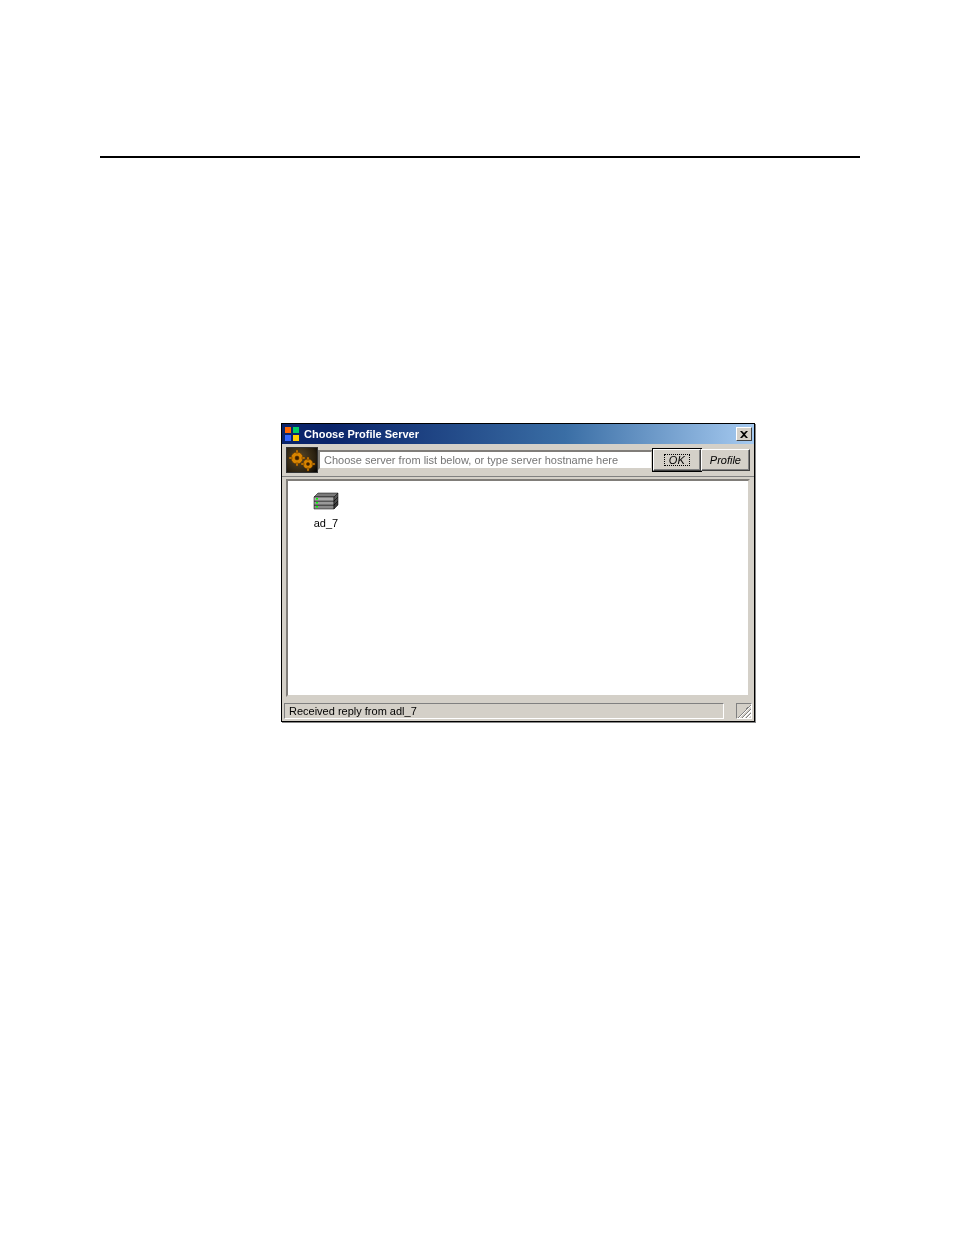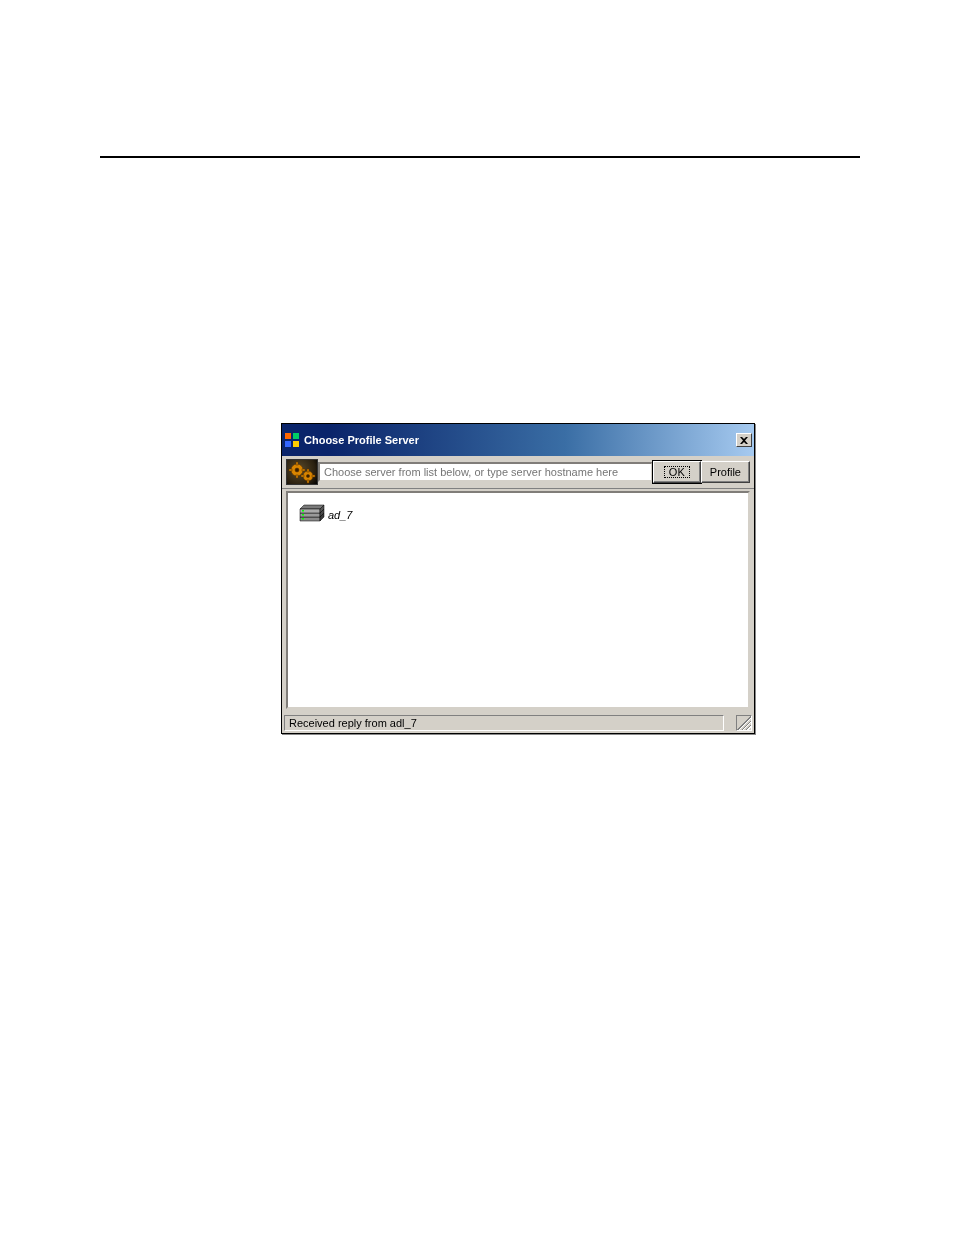--- a/index.html
+++ b/index.html
@@ -22,21 +22,21 @@
   .dialog-wrap {
     position: absolute;
     left: 281px;
     top: 423px;
     width: 474px;
     border: 1px solid #000;
     box-shadow: 1px 1px 0 #888;
     background: #d4d0c8;
   }
   .titlebar {
-    height: 32px;
+    height: 20px;
     background: linear-gradient(to right, #0a246a 0%, #0a246a 10%, #3a6ea5 60%, #a6caf0 100%);
     display: flex;
     align-items: center;
     padding: 0 2px;
     color: #fff;
     font-weight: bold;
   }
   .titlebar .app-icon {
     width: 16px;
     height: 16px;
@@ -98,45 +98,45 @@
     min-width: 48px;
     background: #d4d0c8;
     border: 1px solid #fff;
     border-right-color: #404040;
     border-bottom-color: #404040;
     font-family: inherit;
     font-size: 11px;
     padding: 0 8px;
     cursor: default;
     box-shadow: inset -1px -1px 0 #808080, inset 1px 1px 0 #d4d0c8;
+    font-style: italic;
   }
   .btn-default {
     outline: 1px solid #000;
   }
   .btn-default .inner-focus {
     outline: 1px dotted #000;
     outline-offset: -2px;
     display: inline-block;
     padding: 1px 6px;
   }
   .list-area {
     margin: 2px 4px 4px 4px;
     height: 218px;
     background: #fff;
     border: 2px inset #d4d0c8;
     padding: 8px;
     overflow: auto;
   }
   .server-item {
     display: inline-flex;
-    flex-direction: row;
+    flex-direction: column;
     align-items: center;
     width: 60px;
     cursor: default;
-    font-style: italic;
   }
   .server-icon {
     width: 32px;
     height: 24px;
     margin-bottom: 4px;
   }
   .server-label {
     font-size: 11px;
     text-align: center;
     color: #000;

